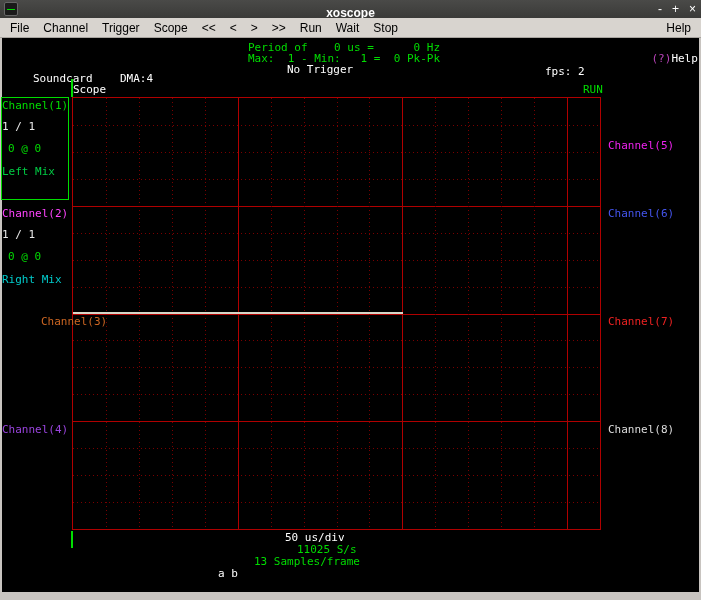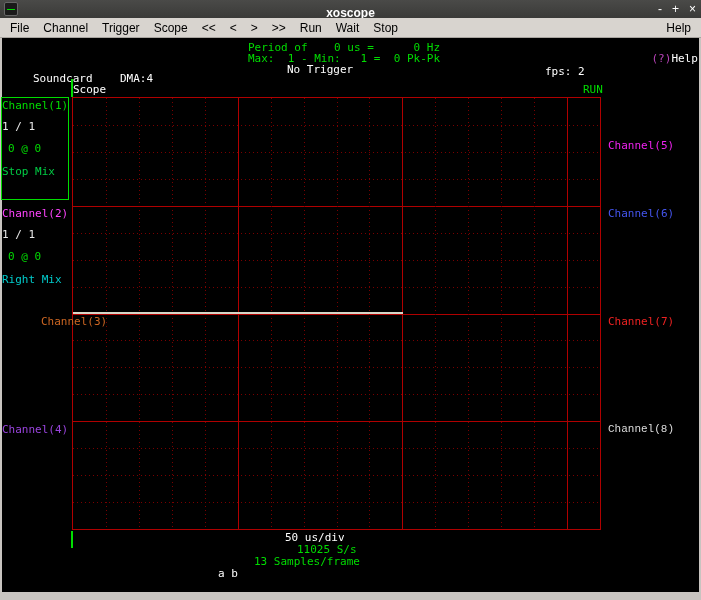--- a/index.html
+++ b/index.html
@@ -147,33 +147,33 @@
     </div>
   <div id="trace"></div>
   <div id="tick-top" class="tick"></div>
   <div id="tick-bottom" class="tick"></div>
 
   <div id="ch1-box"></div>
 
   <div class="txt" style="left: 2px; top: 100px; color: rgb(0, 221, 0);">Channel(1)</div>
   <div class="txt" style="left: 2px; top: 121px; color: rgb(232, 232, 232);">1 / 1</div>
   <div class="txt" style="left: 8px; top: 143px; color: rgb(0, 221, 0);">0 @ 0</div>
-  <div class="txt" style="left: 2px; top: 166px; color: rgb(0, 204, 68);">Stop Mix</div>
+  <div class="txt" style="left: 2px; top: 166px; color: rgb(0, 204, 68);">Left Mix</div>
 
   <div class="txt" style="left: 2px; top: 208px; color: rgb(255, 68, 255);">Channel(2)</div>
   <div class="txt" style="left: 2px; top: 229px; color: rgb(232, 232, 232);">1 / 1</div>
   <div class="txt" style="left: 8px; top: 251px; color: rgb(0, 221, 0);">0 @ 0</div>
   <div class="txt" style="left: 2px; top: 274px; color: rgb(0, 204, 204);">Right Mix</div>
 
   <div class="txt" style="left: 2px; top: 316px; color: rgb(204, 102, 34); margin-left: 39px;">Channel(3)</div>
   <div class="txt" style="left: 2px; top: 424px; color: rgb(153, 68, 221);">Channel(4)</div>
 
   <div class="txt" style="left: 608px; top: 100px; color: rgb(238, 34, 238); margin-top: 40px;">Channel(5)</div>
   <div class="txt" style="left: 608px; top: 208px; color: rgb(68, 85, 238);">Channel(6)</div>
   <div class="txt" style="left: 608px; top: 316px; color: rgb(238, 34, 34);">Channel(7)</div>
-  <div class="txt" style="left: 608px; top: 424px; color: rgb(221, 221, 221); font-family: Liberation Mono, monospace;">Channel(8)</div>
+  <div class="txt" style="left: 608px; top: 424px; color: rgb(221, 221, 221);">Channel(8)</div>
 
   <div class="txt" style="left:285px; top:532px;">50 us/div</div>
   <div class="txt green" style="left:297px; top:544px;">11025 S/s</div>
   <div class="txt green" style="left:254px; top:556px;">13 Samples/frame</div>
   <div class="txt" style="left:218px; top:568px;">a b</div>
 
 </div>
 
 </body></html>

